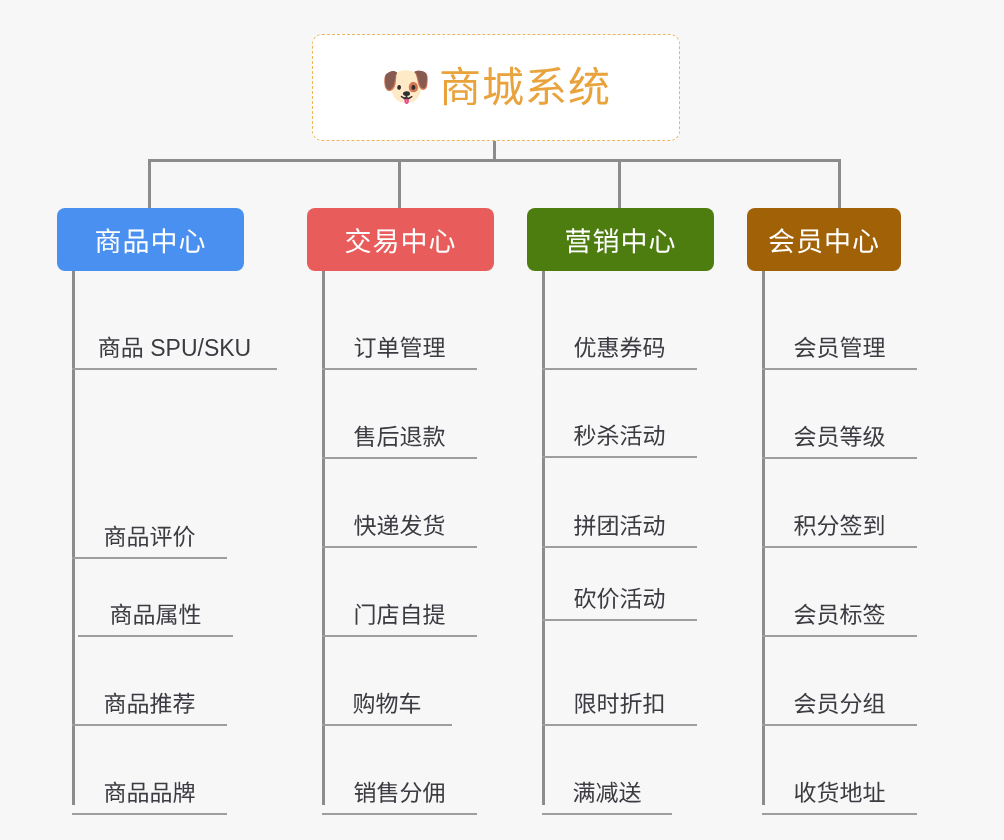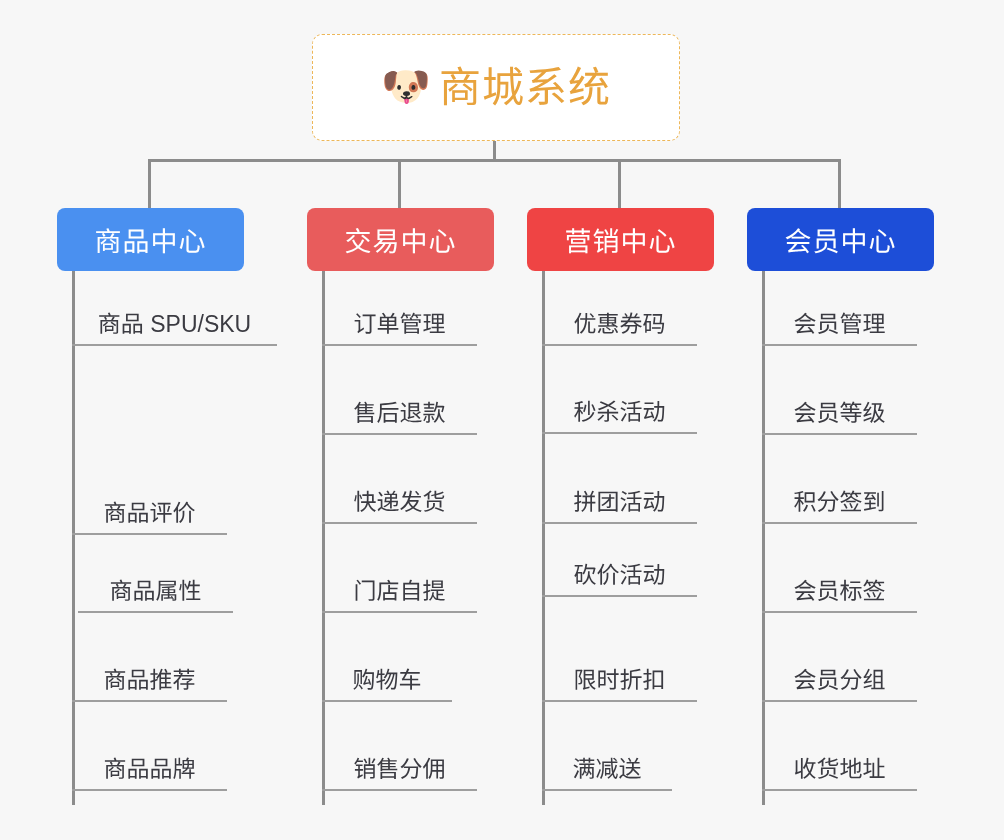--- a/index.html
+++ b/index.html
@@ -100,21 +100,21 @@
     position: absolute;
     left: 0;
     top: 0;
     width: 3px;
     background: #8c8c8c;
   }
   .leaf {
     position: absolute;
     left: 0;
     box-sizing: border-box;
-    height: 75px;
+    height: 99px;
     display: flex;
     align-items: flex-end;
     justify-content: center;
     border-bottom: 2px solid #9e9e9e;
     padding-bottom: 3px;
   }
   .leaf-label {
     color: #3b3b42;
     font-size: 23px;
     line-height: 1.25;
@@ -221,20 +221,20 @@
 
 <div class="conn conn-v-drop" style="left: 148px;"></div>
     <div class="cat-header" style="left: 57px; width: 187px; background: rgb(74, 144, 240);">
       <span>商品中心</span>
     </div>
     <div class="conn conn-v-drop" style="left: 398px;"></div>
     <div class="cat-header" style="left: 307px; width: 187px; background: rgb(232, 92, 92);">
       <span>交易中心</span>
     </div>
     <div class="conn conn-v-drop" style="left: 618px;"></div>
-    <div class="cat-header" style="left: 527px; width: 187px; background: #ef4444;">
+    <div class="cat-header" style="left: 527px; width: 187px; background: #4d7c0f;">
       <span>营销中心</span>
     </div>
     <div class="conn conn-v-drop" style="left: 838px;"></div>
-    <div class="cat-header" style="left: 747px; width: 187px; background: #1d4ed8;">
+    <div class="cat-header" style="left: 747px; width: 154px; background: #a16207;">
       <span>会员中心</span>
     </div>
   </div>
 
 </body></html>

